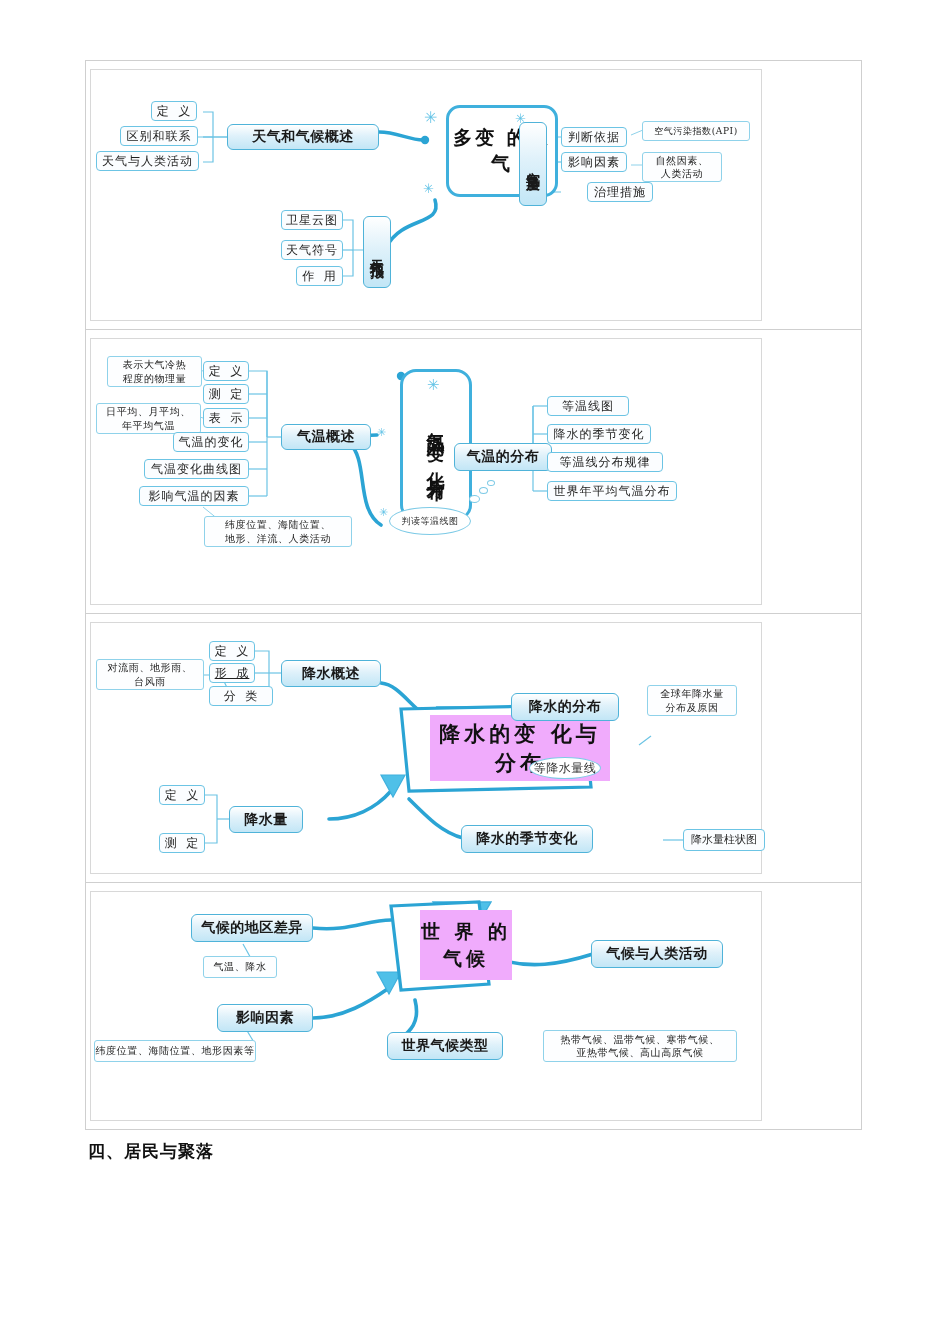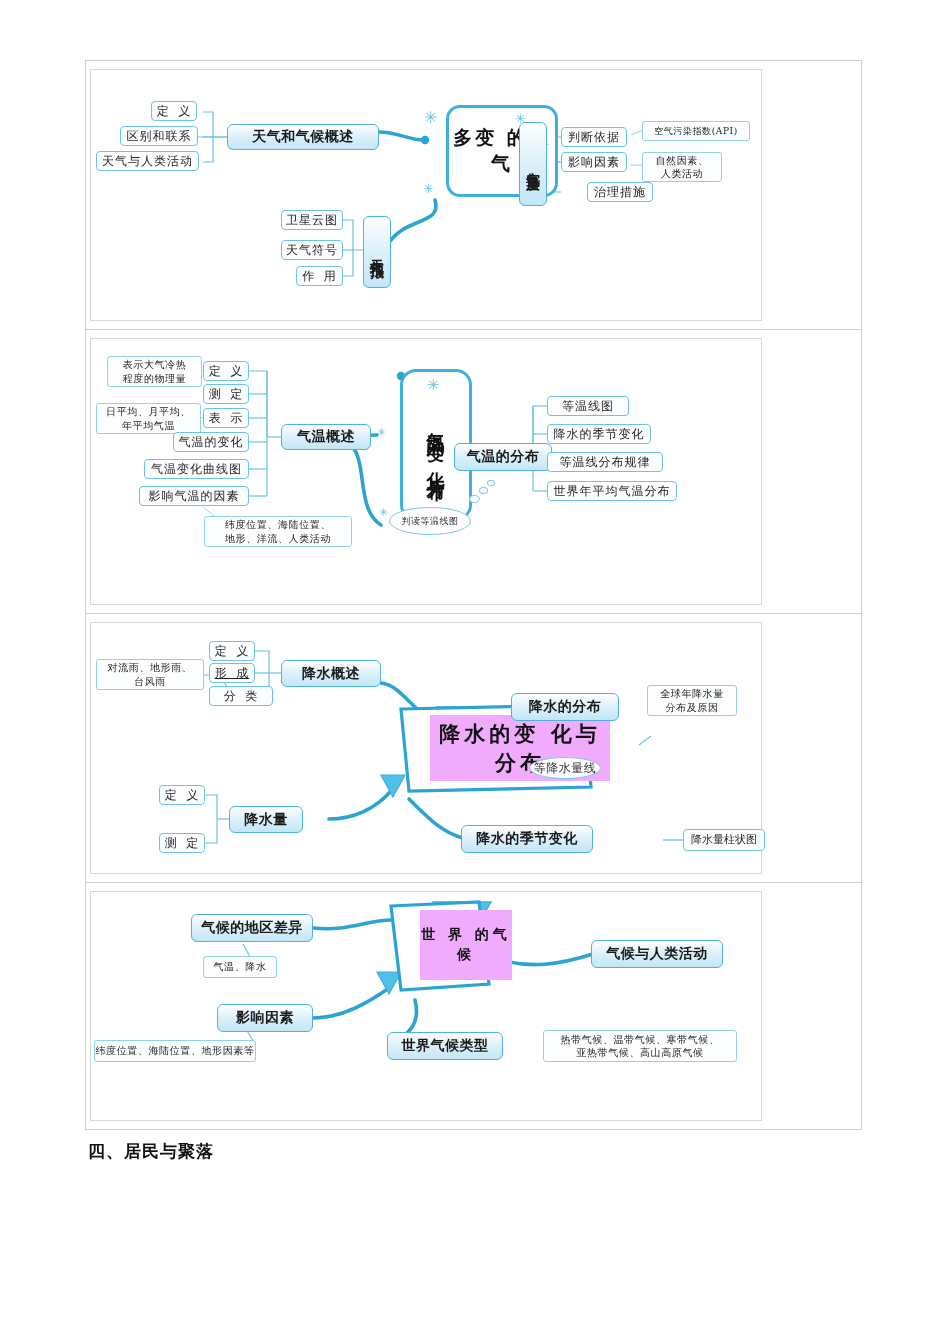--- a/index.html
+++ b/index.html
@@ -401,21 +401,21 @@
               </g>
               <polygon points="300,14 388,10 398,92 310,98" fill="#ffffff" stroke="#2ba4d4" stroke-width="3.2"></polygon>
             </svg>
 
             <div class="node n-main" style="left:100px;top:22px;width:122px;height:28px;font-size:14px;">气候的地区差异</div>
             <div class="node n-leaf" style="left:112px;top:64px;width:74px;height:22px;">气温、降水</div>
 
             <div class="node n-main" style="left:126px;top:112px;width:96px;height:28px;font-size:14px;">影响因素</div>
             <div class="node n-leaf" style="left:3px;top:148px;width:162px;height:22px;">纬度位置、海陆位置、地形因素等</div>
 
-            <div class="n-center c-para" style="left:304px;top:18px;width:92px;height:70px;font-size:14px;">世  界
+            <div class="n-center c-para" style="left:304px;top:18px;width:92px;height:70px;font-size:19px;">世  界
 的气候</div>
 
             <div class="node n-main" style="left:500px;top:48px;width:132px;height:28px;font-size:14px;text-align:center;">气候与人类活动</div>
 
             <div class="node n-main" style="left:296px;top:140px;width:116px;height:28px;font-size:14px;">世界气候类型</div>
             <div class="node n-leaf" style="left:452px;top:138px;width:194px;height:32px;">热带气候、温带气候、寒带气候、
 亚热带气候、高山高原气候</div>
           </div>
         </div>
       </td>

